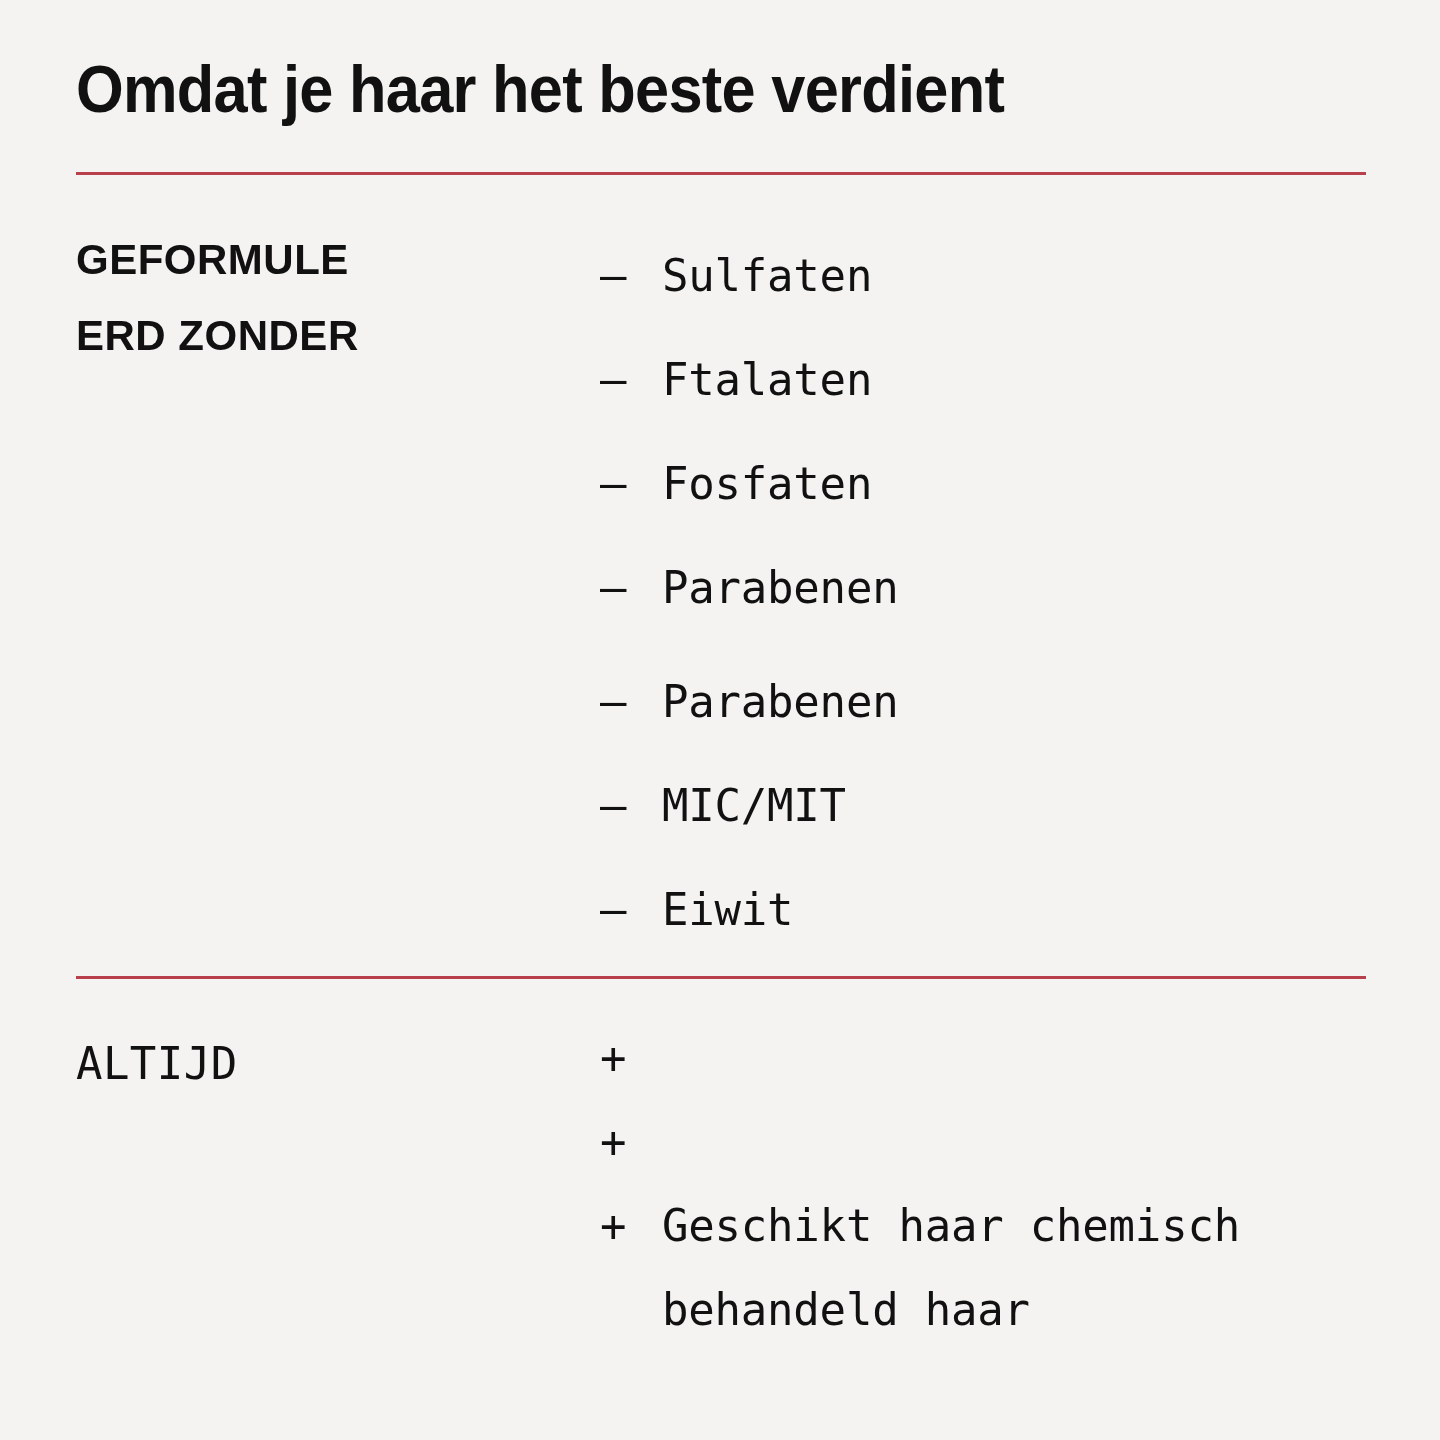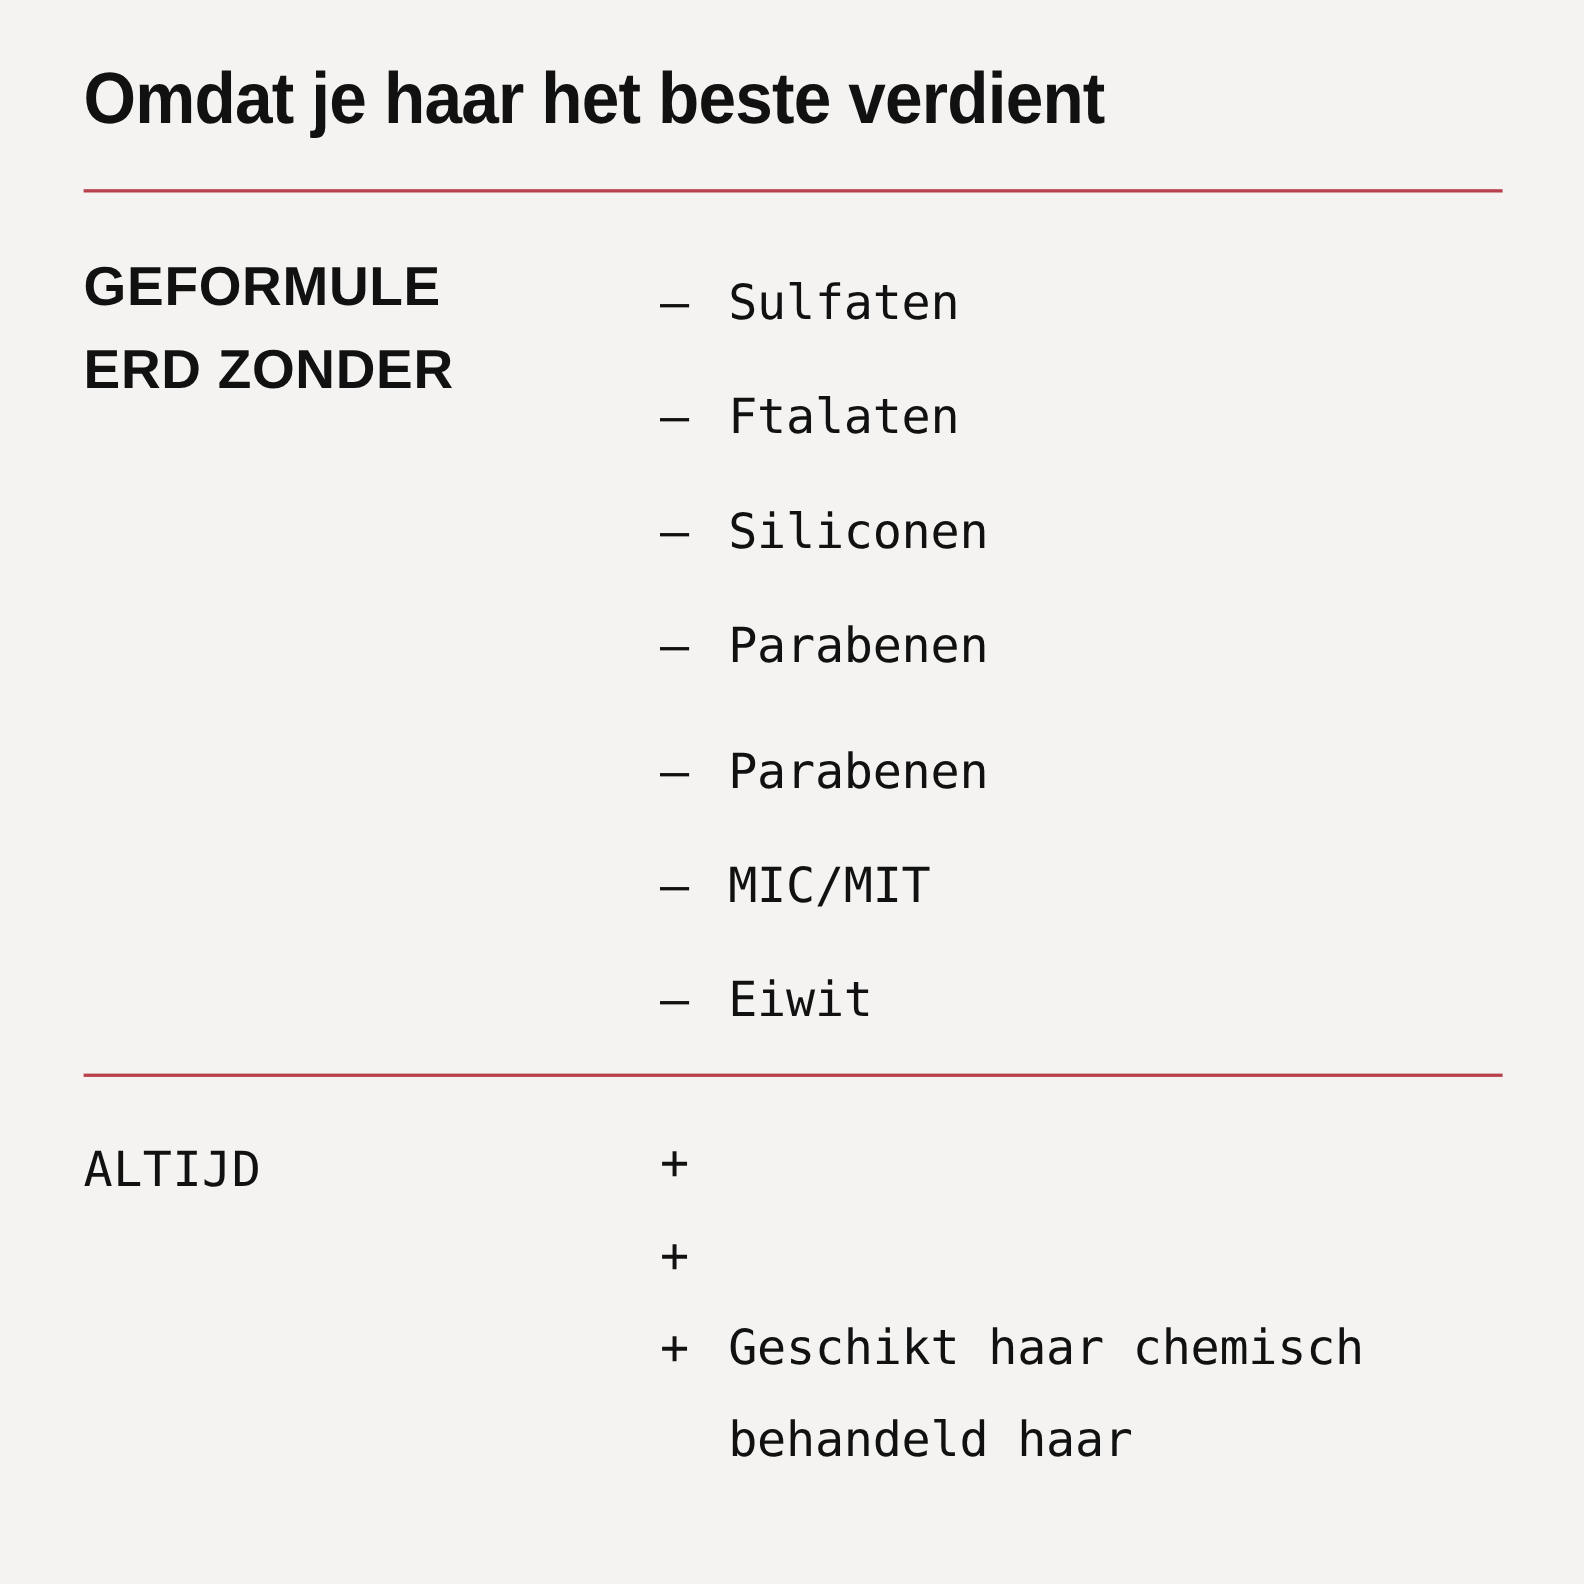--- a/index.html
+++ b/index.html
@@ -57,21 +57,21 @@
   .label {
     position: absolute;
     left: 76px;
     width: 470px;
     color: #111111;
   }
   .label-formulated {
     top: 222px;
     font-family: "Liberation Sans", "DejaVu Sans", sans-serif;
     font-weight: 700;
-    font-size: 50px;
+    font-size: 42px;
     line-height: 76px;
     letter-spacing: 0.012em;
   }
   .label-formulated .lbl-line {
     display: block;
     white-space: pre;
   }
   .label-always {
     top: 1036px;
     font-family: "DejaVu Sans Mono", "Liberation Mono", monospace;
@@ -150,21 +150,21 @@
       <span class="item-text">Sulfaten</span>
     </div>
 
     <div class="list-item">
       <span class="marker">—</span>
       <span class="item-text">Ftalaten</span>
     </div>
 
     <div class="list-item">
       <span class="marker">—</span>
-      <span class="item-text">Siliconen</span>
+      <span class="item-text">Fosfaten</span>
     </div>
 
     <div class="list-item">
       <span class="marker">—</span>
       <span class="item-text">Parabenen</span>
     </div>
 
     <div class="list-item gap-before">
       <span class="marker">—</span>
       <span class="item-text">Parabenen</span>

